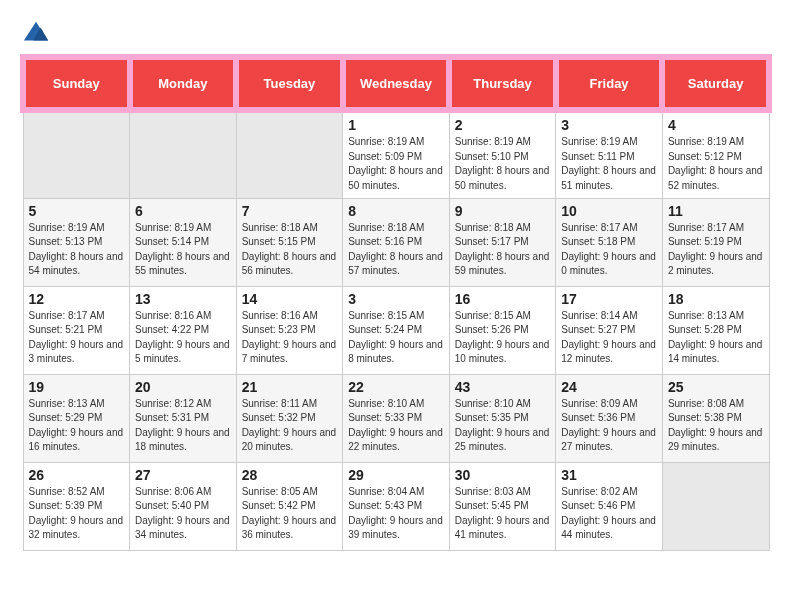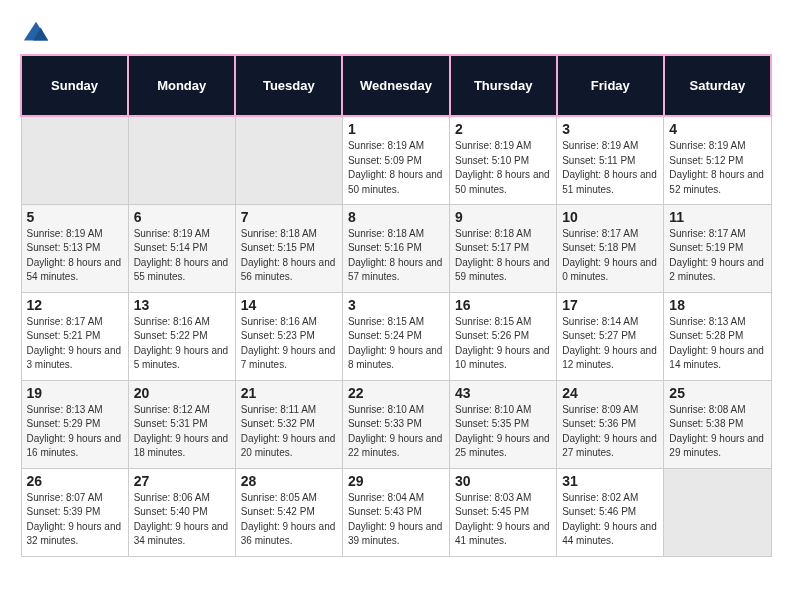--- a/index.html
+++ b/index.html
@@ -46,27 +46,27 @@
     .location {
       font-size: 15px;
       color: #555;
     }
     table {
       width: 100%;
       border-collapse: collapse;
       table-layout: fixed;
     }
     thead tr th {
-      background-color: #0f172a;
+      background-color: #ef4444;
       color: #fff;
       font-size: 13px;
       font-weight: bold;
-      padding: 22px 4px;
+      padding: 16px 4px;
       text-align: center;
-      border: 2px solid #f9a8d4;
+      border: 6px solid #f9a8d4;
     }
     tbody tr td {
       border: 1px solid #ccc;
       vertical-align: top;
       padding: 4px 5px;
       font-size: 11px;
       color: #222;
       height: 88px;
       background: #fff;
     }
@@ -211,21 +211,21 @@
         <td>
           <span class="day-number">12</span>
           <div class="day-info">Sunrise: 8:17 AM
 Sunset: 5:21 PM
 Daylight: 9 hours
 and 3 minutes.</div>
         </td>
         <td>
           <span class="day-number">13</span>
           <div class="day-info">Sunrise: 8:16 AM
-Sunset: 5:22 PM
+Sunset: 4:22 PM
 Daylight: 9 hours
 and 5 minutes.</div>
         </td>
         <td>
           <span class="day-number">14</span>
           <div class="day-info">Sunrise: 8:16 AM
 Sunset: 5:23 PM
 Daylight: 9 hours
 and 7 minutes.</div>
         </td>
@@ -305,21 +305,21 @@
           <span class="day-number">25</span>
           <div class="day-info">Sunrise: 8:08 AM
 Sunset: 5:38 PM
 Daylight: 9 hours
 and 29 minutes.</div>
         </td>
       </tr>
       <tr>
         <td>
           <span class="day-number">26</span>
-          <div class="day-info">Sunrise: 8:07 AM
+          <div class="day-info">Sunrise: 8:52 AM
 Sunset: 5:39 PM
 Daylight: 9 hours
 and 32 minutes.</div>
         </td>
         <td>
           <span class="day-number">27</span>
           <div class="day-info">Sunrise: 8:06 AM
 Sunset: 5:40 PM
 Daylight: 9 hours
 and 34 minutes.</div>

